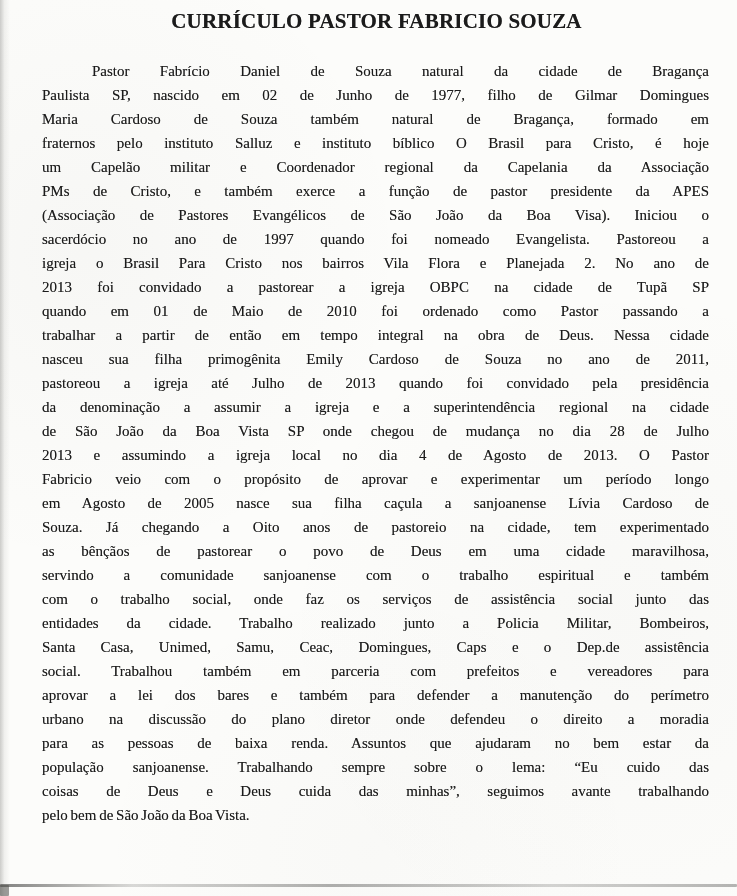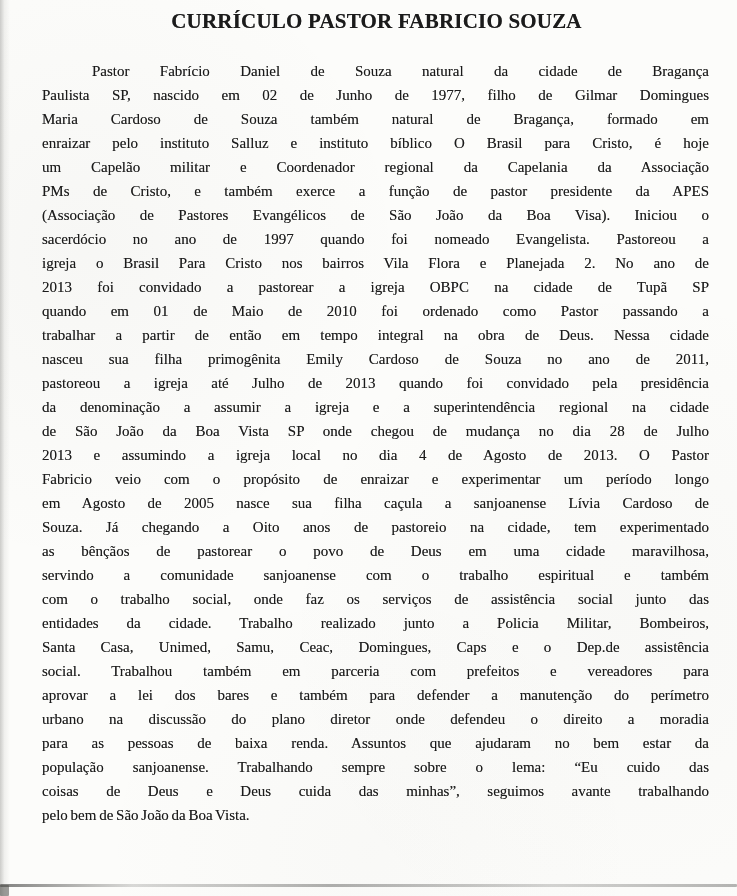--- a/index.html
+++ b/index.html
@@ -52,35 +52,35 @@
 
 <div class="page">
   <div class="edge-left"></div>
 
   <h1 class="title">CURRÍCULO PASTOR FABRICIO SOUZA</h1>
 
   <div class="paragraph" id="paragraph">
       <div class="line first">Pastor Fabrício Daniel de Souza natural da cidade de Bragança</div>
       <div class="line">Paulista SP, nascido em 02 de Junho de 1977, filho de Gilmar Domingues</div>
       <div class="line">Maria Cardoso de Souza também natural de Bragança, formado em</div>
-      <div class="line">enraizar pelo instituto Salluz e instituto bíblico O Brasil para Cristo, é hoje</div>
+      <div class="line">fraternos pelo instituto Salluz e instituto bíblico O Brasil para Cristo, é hoje</div>
       <div class="line">um Capelão militar e Coordenador regional da Capelania da Associação</div>
       <div class="line">PMs de Cristo, e também exerce a função de pastor presidente da APES</div>
       <div class="line">(Associação de Pastores Evangélicos de São João da Boa Visa). Iniciou o</div>
       <div class="line">sacerdócio no ano de 1997 quando foi nomeado Evangelista. Pastoreou a</div>
       <div class="line">igreja o Brasil Para Cristo nos bairros Vila Flora e Planejada 2. No ano de</div>
       <div class="line">2013 foi convidado a pastorear a igreja OBPC na cidade de Tupã SP</div>
       <div class="line">quando em 01 de Maio de 2010 foi ordenado como Pastor passando a</div>
       <div class="line">trabalhar a partir de então em tempo integral na obra de Deus. Nessa cidade</div>
       <div class="line">nasceu sua filha primogênita Emily Cardoso de Souza no ano de 2011,</div>
       <div class="line">pastoreou a igreja até Julho de 2013 quando foi convidado pela presidência</div>
       <div class="line">da denominação a assumir a igreja e a superintendência regional na cidade</div>
       <div class="line">de São João da Boa Vista SP onde chegou de mudança no dia 28 de Julho</div>
       <div class="line">2013 e assumindo a igreja local no dia 4 de Agosto de 2013. O Pastor</div>
-      <div class="line">Fabricio veio com o propósito de enraizar e experimentar um período longo</div>
+      <div class="line">Fabricio veio com o propósito de aprovar e experimentar um período longo</div>
       <div class="line">em Agosto de 2005 nasce sua filha caçula a sanjoanense Lívia Cardoso de</div>
       <div class="line">Souza. Já chegando a Oito anos de pastoreio na cidade, tem experimentado</div>
       <div class="line">as bênçãos de pastorear o povo de Deus em uma cidade maravilhosa,</div>
       <div class="line">servindo a comunidade sanjoanense com o trabalho espiritual e também</div>
       <div class="line">com o trabalho social, onde faz os serviços de assistência social junto das</div>
       <div class="line">entidades da cidade. Trabalho realizado junto a Policia Militar, Bombeiros,</div>
       <div class="line">Santa Casa, Unimed, Samu, Ceac, Domingues, Caps e o Dep.de assistência</div>
       <div class="line">social. Trabalhou também em parceria com prefeitos e vereadores para</div>
       <div class="line">aprovar a lei dos bares e também para defender a manutenção do perímetro</div>
       <div class="line">urbano na discussão do plano diretor onde defendeu o direito a moradia</div>

